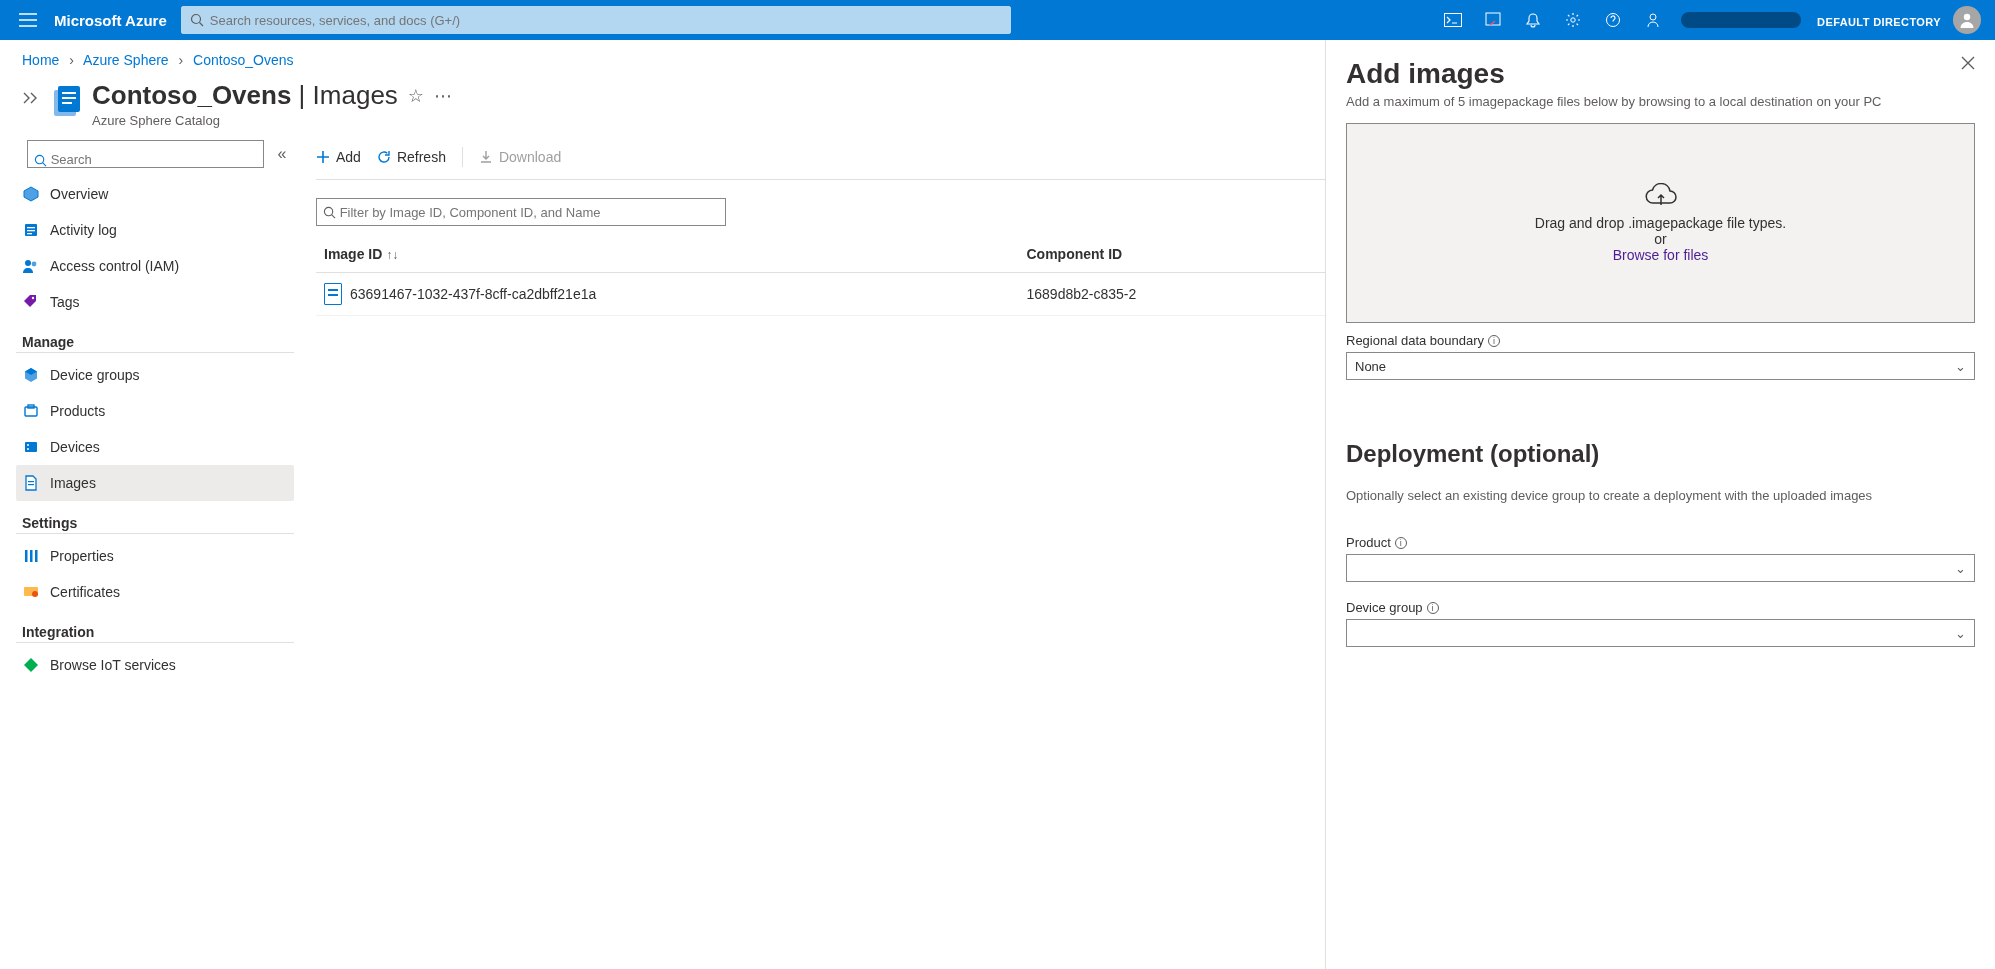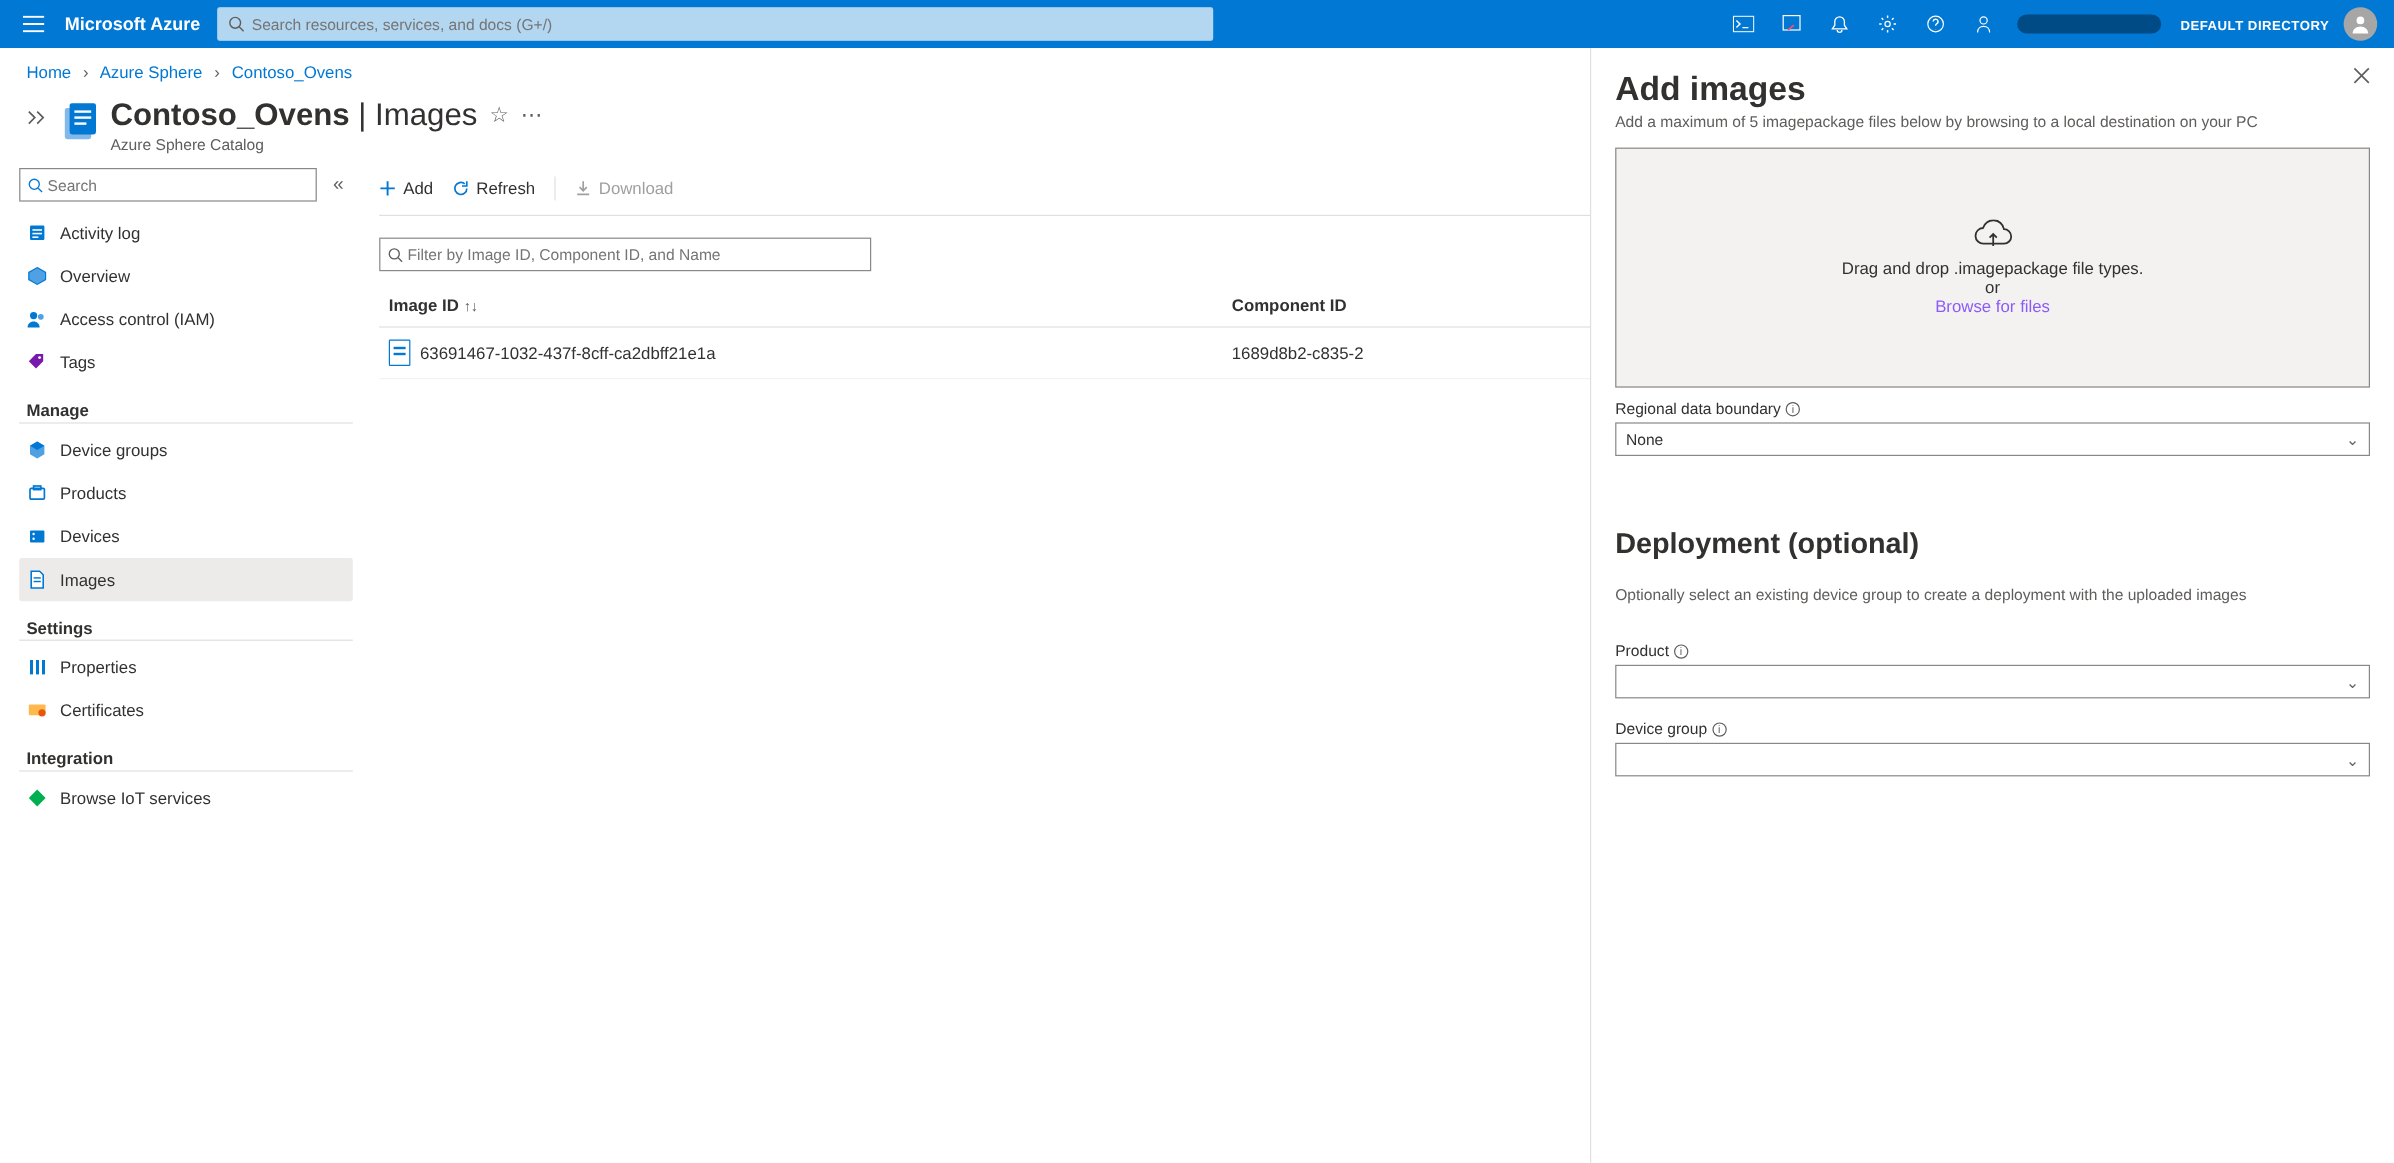--- a/index.html
+++ b/index.html
@@ -38,21 +38,21 @@
 .blade-title .thin { font-weight: 400; }
 .blade-subtitle { font-size: 13px; color: #605e5c; margin-top: 2px; }
 .star-icon, .more-icon { color: #605e5c; cursor: pointer; font-size: 18px; }
 
 
 .content-row { display: flex; flex: 1; min-height: 0; }
 
 
 .left-nav { width: 300px; padding: 0 6px 0 16px; overflow: auto; }
 .nav-search { display: flex; align-items: center; }
-.nav-search-box { flex: 1; height: 28px; border: 1px solid #8a8886; display: flex; align-items: center; padding: 0 6px; font-size: 13px; color: #605e5c; }
+.nav-search-box { flex: 1; height: 28px; border: 1px solid #8a8886; display: flex; align-items: flex-end; padding: 0 6px; font-size: 13px; color: #605e5c; margin-left: 11px; }
 .nav-search-box input { border: none; outline: none; flex: 1; font-size: 13px; }
 .nav-collapse { width: 24px; text-align: center; color: #605e5c; margin-left: 6px; cursor: pointer; }
 .nav-item { display: flex; align-items: center; height: 36px; padding: 0 6px; font-size: 14px; cursor: pointer; border-radius: 2px; gap: 10px; }
 .nav-item.active { background: #edebe9; }
 .nav-header { font-size: 14px; font-weight: 600; padding: 14px 6px 2px 6px; border-bottom: 1px solid #e1dfdd; margin-bottom: 4px; }
 .nav-icon { width: 18px; height: 18px; display: flex; align-items: center; justify-content: center; }
 
 
 .list-area { flex: 1; min-width: 0; padding: 0 0 0 16px; }
 .toolbar { display: flex; align-items: center; height: 40px; gap: 16px; border-bottom: 1px solid #e1dfdd; padding-bottom: 6px; }
@@ -72,21 +72,21 @@
 .file-icon::before, .file-icon::after { content: ""; position: absolute; left: 3px; right: 3px; height: 1.5px; background: #0078d4; }
 .file-icon::before { top: 5px; }
 .file-icon::after { top: 10px; }
 
 
 .panel h1 { font-size: 28px; font-weight: 600; margin-bottom: 4px; }
 .panel .p-sub { font-size: 13px; color: #605e5c; margin-bottom: 14px; }
 .close-panel { float: right; cursor: pointer; color: #605e5c; margin-top: -2px; }
 .dropzone { border: 1px solid #8a8886; background: #f3f2f1; height: 200px; display: flex; flex-direction: column; align-items: center; justify-content: center; font-size: 14px; color: #323130; margin-bottom: 10px; }
 .dropzone .cloud { margin-bottom: 6px; color: #323130; }
-.dropzone .link { color: #8b5cf6; cursor: pointer; }
+.dropzone .link { color: #4c1d95; cursor: pointer; }
 .field-label { font-size: 13px; margin: 4px 0 4px 0; display: flex; align-items: center; gap: 4px; }
 .info-circle { width: 12px; height: 12px; border: 1px solid #605e5c; border-radius: 50%; display: inline-flex; align-items: center; justify-content: center; font-size: 9px; color: #605e5c; cursor: pointer; }
 .select-box { width: 100%; height: 28px; border: 1px solid #8a8886; display: flex; align-items: center; justify-content: space-between; padding: 0 8px; font-size: 13px; cursor: pointer; background: #fff; }
 .select-box .chev { color: #605e5c; }
 .panel h2 { font-size: 24px; font-weight: 600; margin: 60px 0 20px 0; }
 .spacer { height: 14px; }
 
 svg { display: block; }
 </style>
 </head>
@@ -206,35 +206,35 @@
               </svg>
             &nbsp;<input placeholder="Search" style="">
           </div>
           <div class="nav-collapse">«</div>
         </div>
         <div style="height:8px"></div>
 
         <div class="nav-item">
           <span class="nav-icon">
               <svg width="16" height="16" viewBox="0 0 16 16">
+                <path d="M8 1l7 4v6l-7 4-7-4V5z" fill="#50a0e4" stroke="#0078d4"></path>
+              </svg>
+            </span>
+          <span>Overview</span>
+        </div>
+        <div class="nav-item">
+          <span class="nav-icon">
+              <svg width="16" height="16" viewBox="0 0 16 16">
                 <rect x="2" y="2" width="12" height="12" fill="#0078d4" rx="1"></rect>
                 <rect x="4" y="5" width="8" height="1.3" fill="#fff"></rect>
                 <rect x="4" y="8" width="8" height="1.3" fill="#fff"></rect>
                 <rect x="4" y="11" width="5" height="1.3" fill="#fff"></rect>
               </svg>
             </span>
           <span>Activity log</span>
-        </div>
-        <div class="nav-item">
-          <span class="nav-icon">
-              <svg width="16" height="16" viewBox="0 0 16 16">
-                <path d="M8 1l7 4v6l-7 4-7-4V5z" fill="#50a0e4" stroke="#0078d4"></path>
-              </svg>
-            </span>
-          <span>Overview</span>
         </div>
         <div class="nav-item">
           <span class="nav-icon">
               <svg width="18" height="16" viewBox="0 0 18 16">
                 <circle cx="6" cy="5" r="3" fill="#0078d4"></circle>
                 <circle cx="12" cy="6" r="2.4" fill="#50a0e4"></circle>
                 <path d="M1 15c0-3 2-5 5-5s5 2 5 5" fill="#0078d4"></path>
               </svg>
             </span>
           <span>Access control (IAM)</span>

